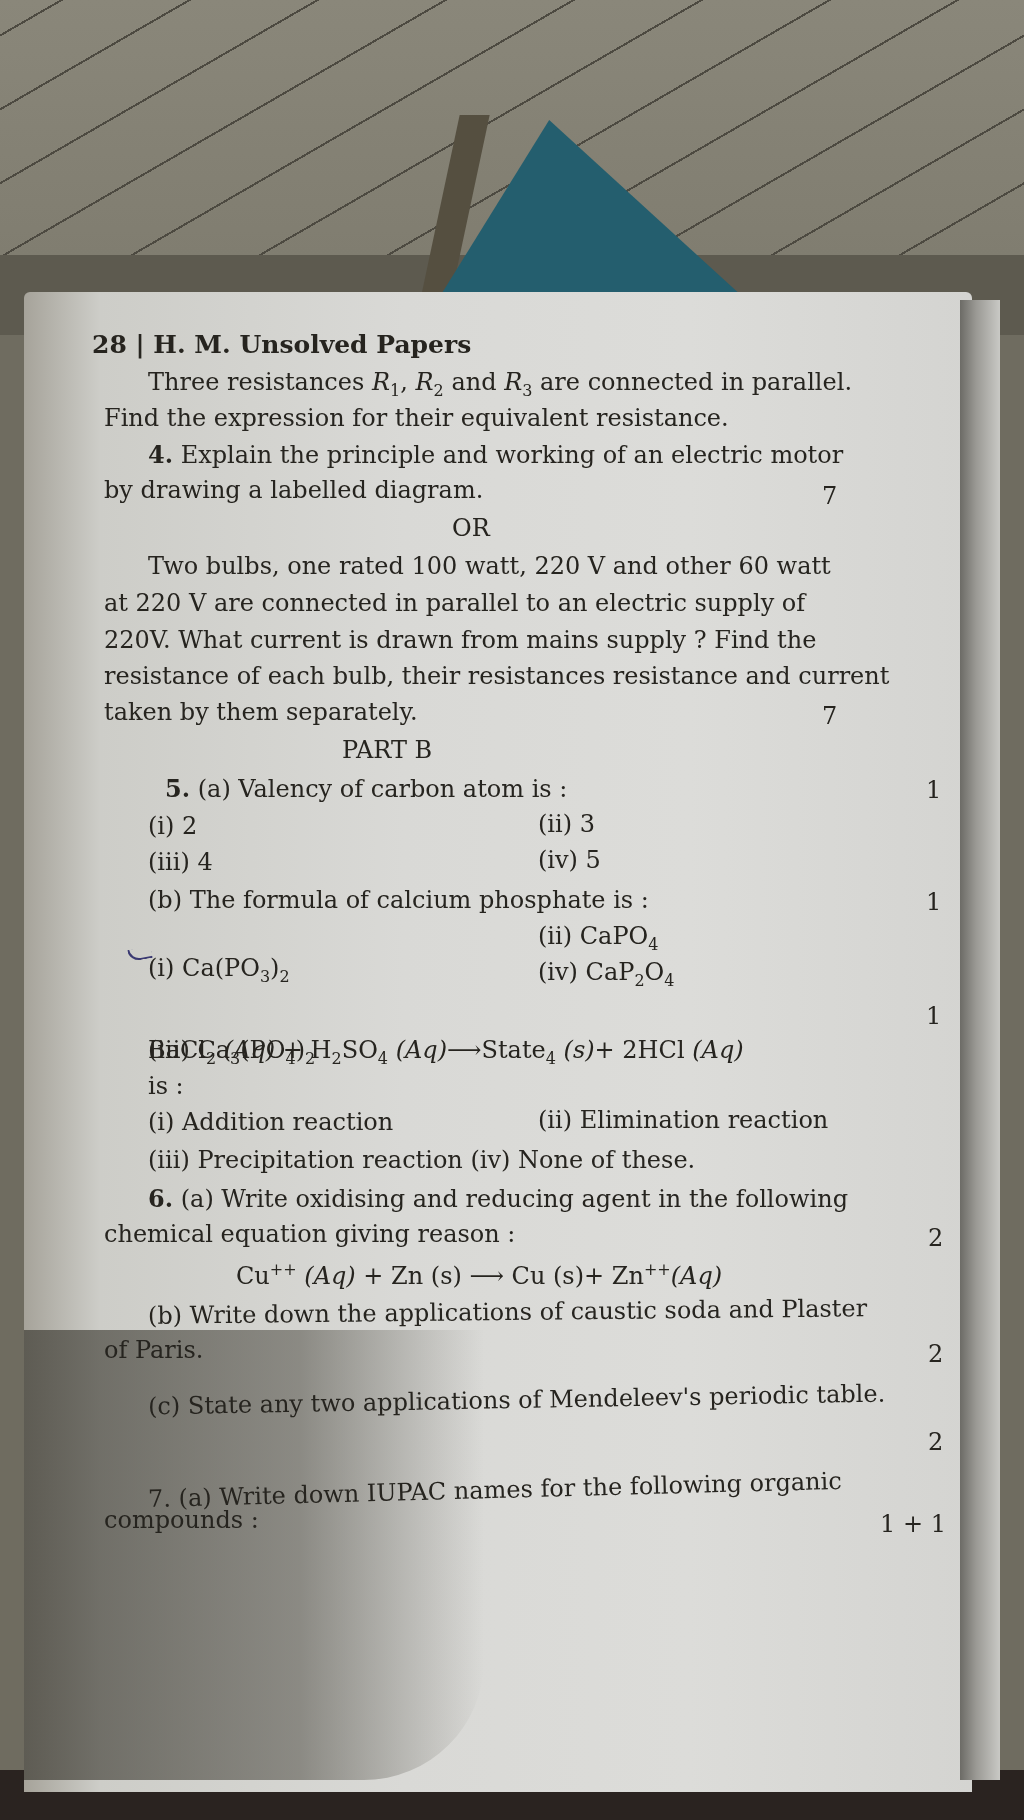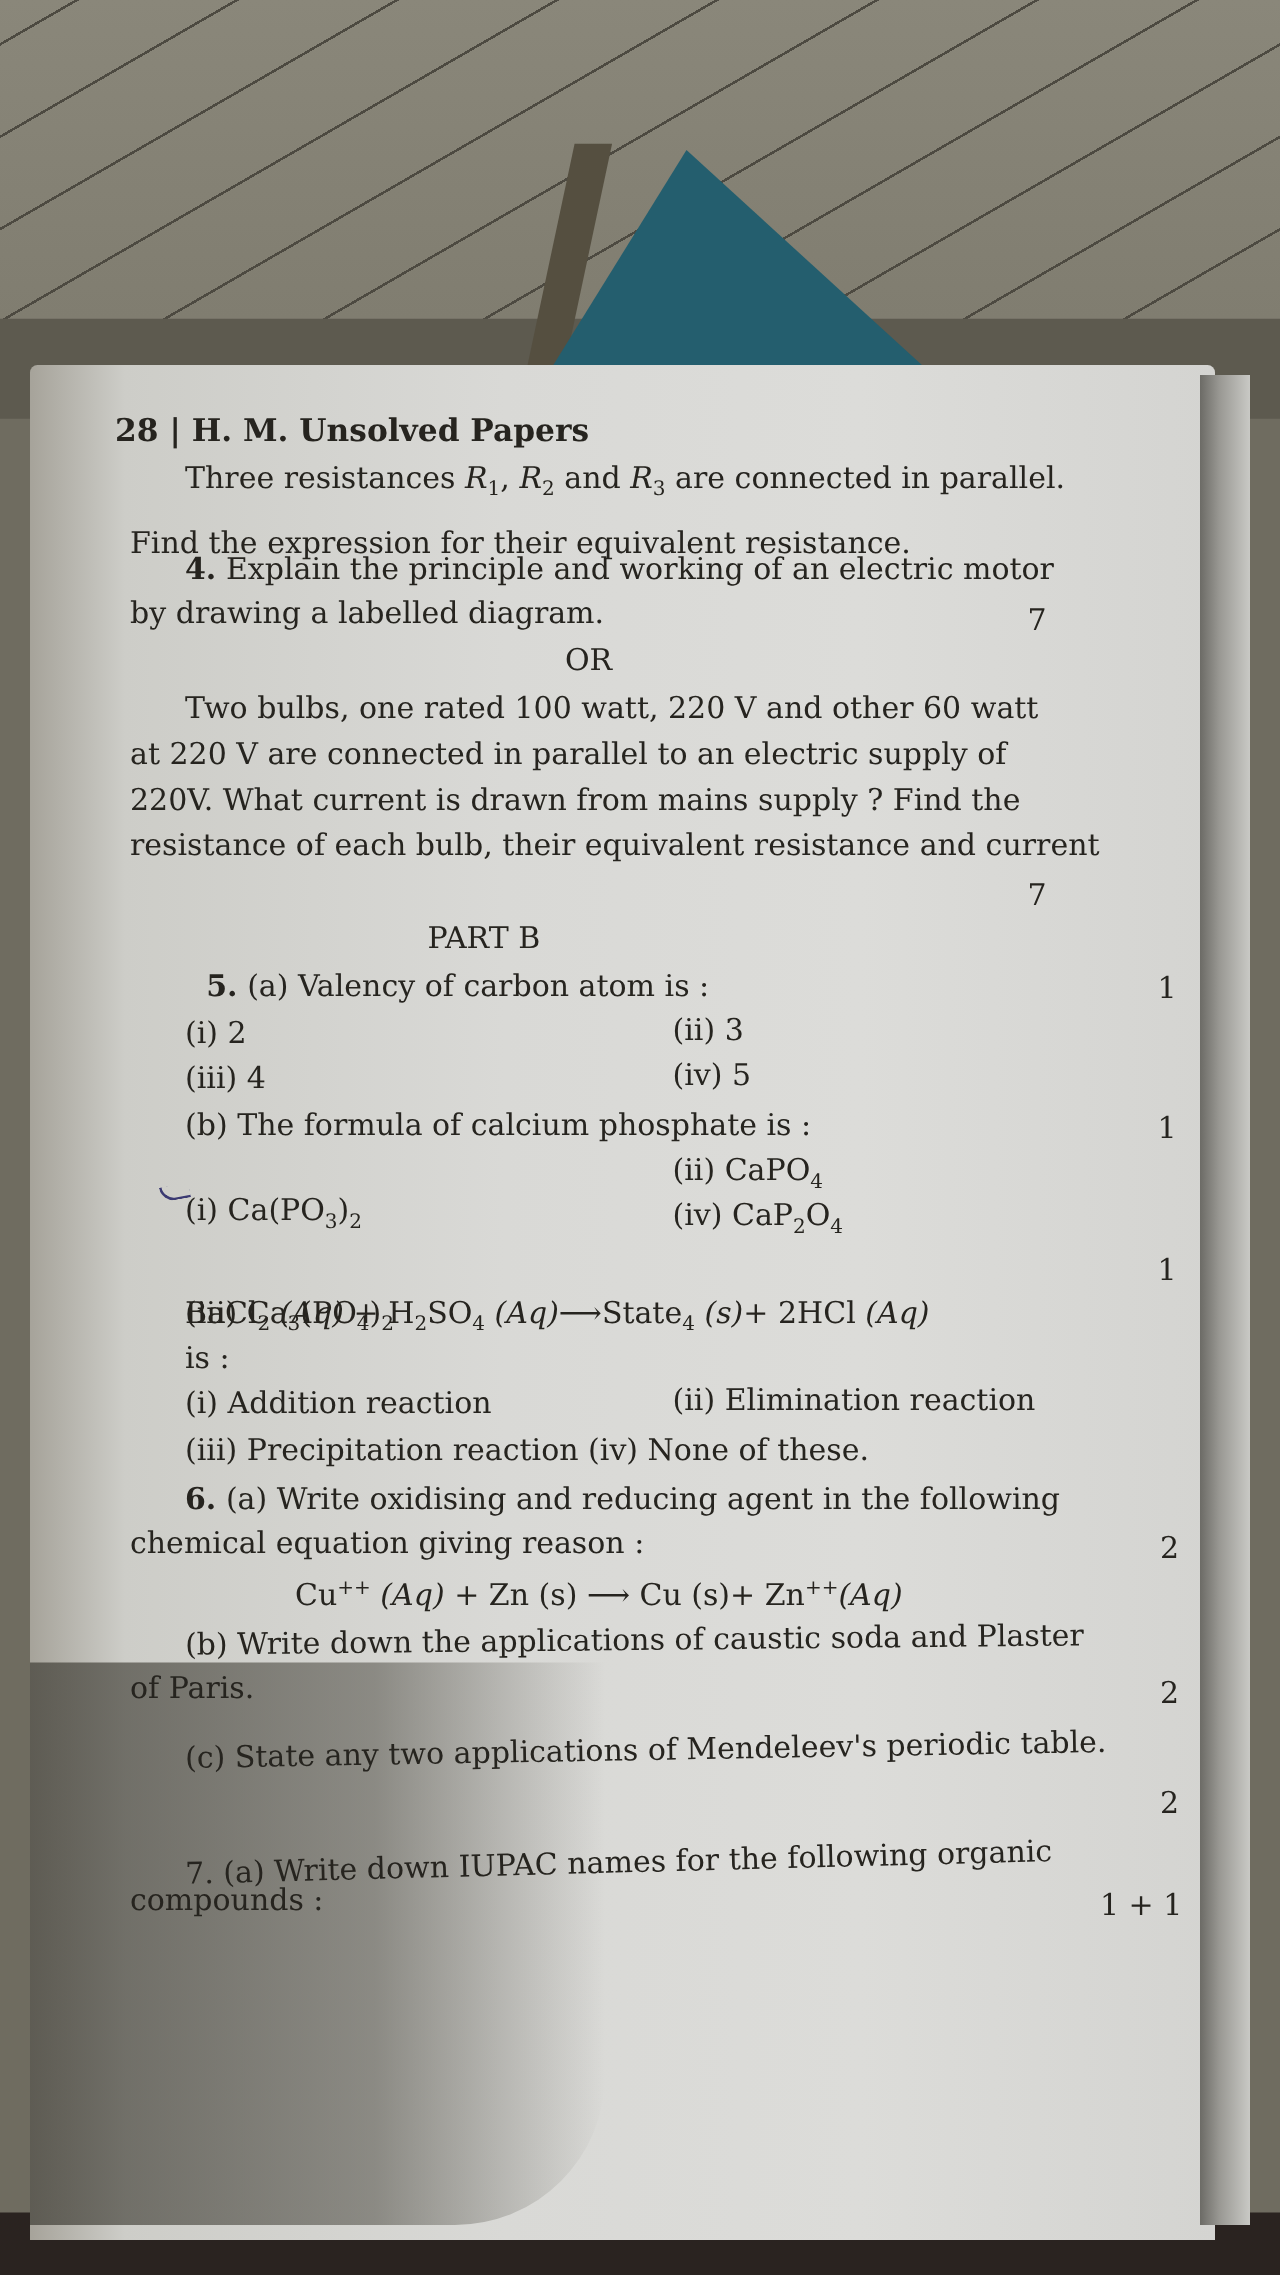--- a/index.html
+++ b/index.html
@@ -76,33 +76,34 @@
 
   <div class="line bold" style="left:92px;top:330px;font-size:25px;">
     <span>28</span>
     <span>|</span>
     <span>H. M. Unsolved Papers</span>
   </div>
 
   <div class="line" style="left:148px;top:368px;">
     <span>Three resistances </span><span class="ital">R</span><sub>1</sub>, <span class="ital">R</span><sub>2</sub><span> and </span><span class="ital">R</span><sub>3</sub><span> are connected in parallel.</span>
   </div>
-  <div class="line" style="left:104px;top:420px;text-align:center;">Find the expression for their equivalent resistance.</div>
+  <div class="line" style="left:104px;top:404px;text-align:center;">Find the expression for their equivalent resistance.</div>
 
   <div class="line" style="left:148px;top:440px;">
     <span class="bold">4.</span>
     <span>Explain the principle and working of an electric motor</span>
   </div>
   <div class="line" style="left:104px;top:476px;">by drawing a labelled diagram.</div>
   <div class="marks" style="left:822px;top:482px;">7</div>
   <div class="line" style="left:452px;top:514px;">OR</div>
   <div class="line" style="left:148px;top:552px;">Two bulbs, one rated 100 watt, 220 V and other 60 watt</div>
   <div class="line" style="left:104px;top:589px;">at 220 V are connected in parallel to an electric supply of</div>
   <div class="line" style="left:104px;top:626px;">220V. What current is drawn from mains supply ? Find the</div>
-  <div class="line" style="left:104px;top:662px;">resistance of each bulb, their equivalent resistance and current</div>
+  <div class="line" style="left:104px;top:662px;">resistance of each bulb, their resistances resistance and current</div>
+  <div class="line" style="left:104px;top:698px;">taken by them separately.</div>
   <div class="marks" style="left:822px;top:702px;">7</div>
 
   <div class="line" style="left:342px;top:736px;">PART B</div>
 
   <div class="line" style="left:148px;top:774px;margin-left:17px;">
     <span class="bold">5.</span>
     <span>(a) Valency of carbon atom is :</span>
   </div>
   <div class="marks" style="left:926px;top:776px;">1</div>
   <div class="line" style="left:148px;top:812px;">(i) 2</div>

